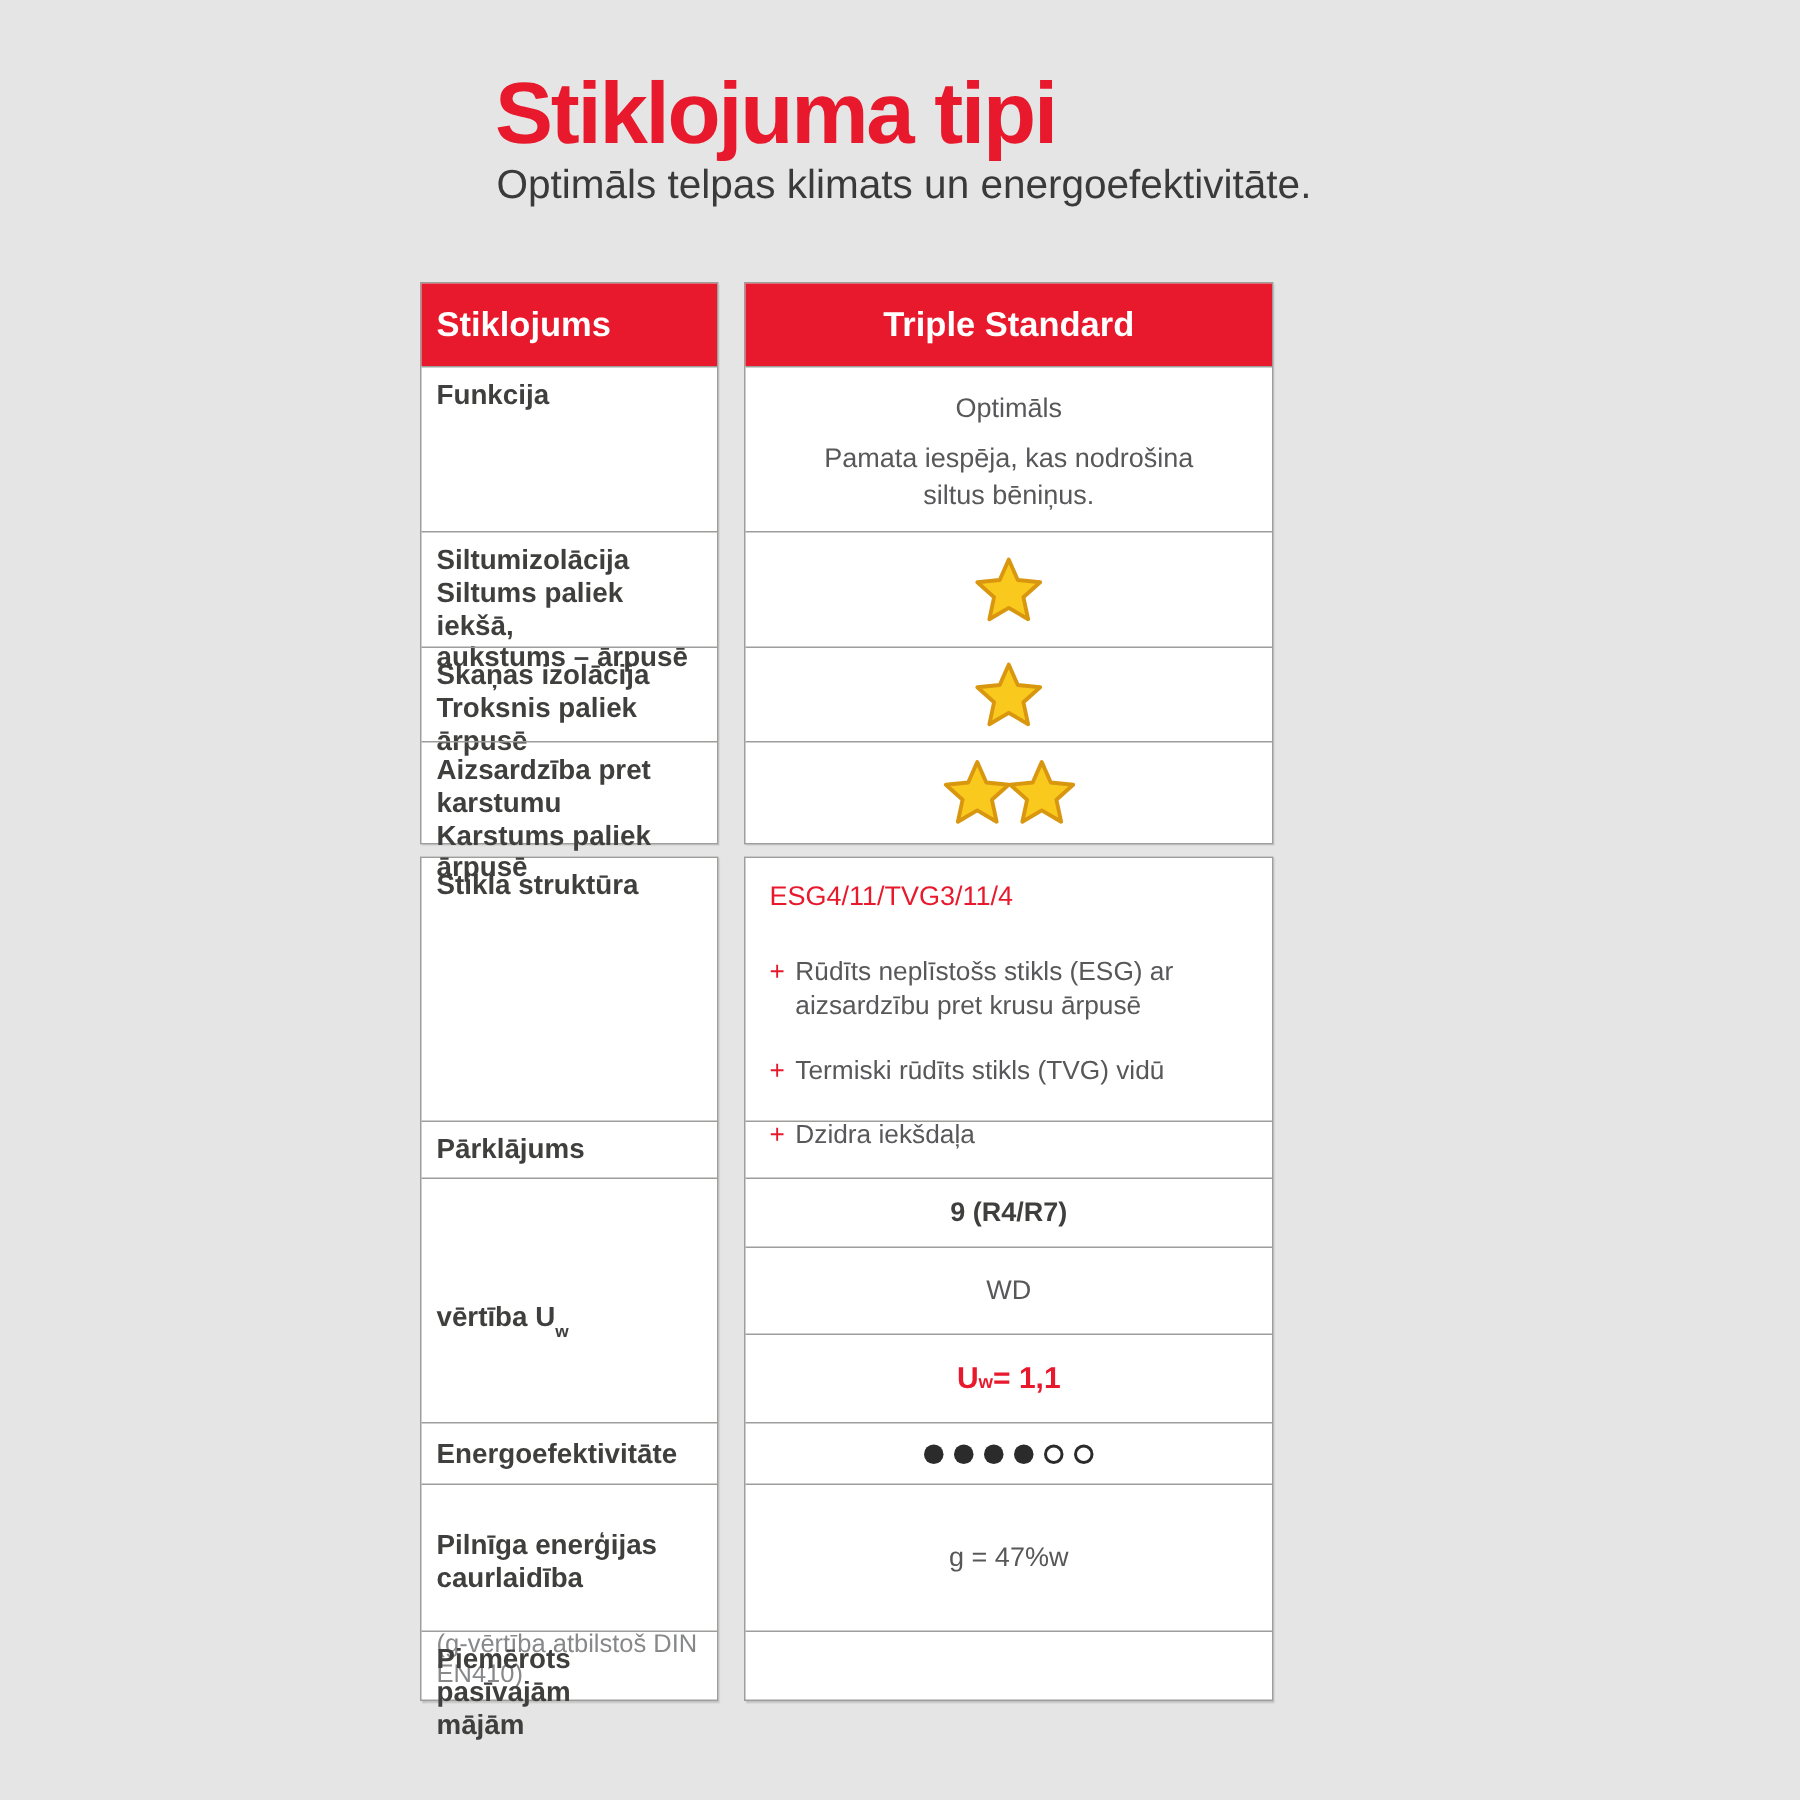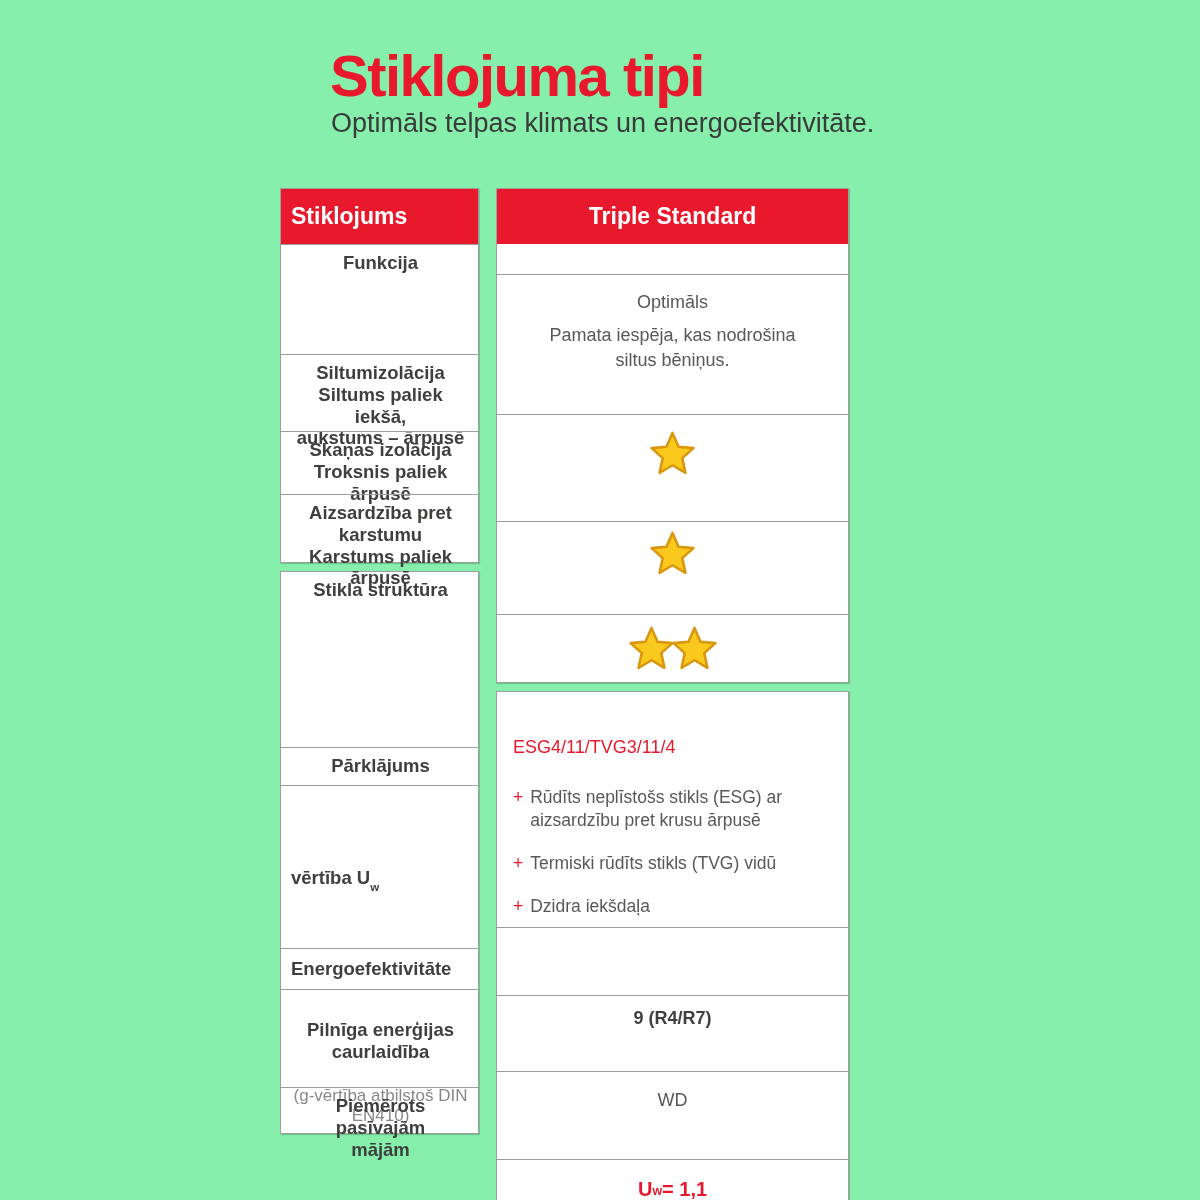--- a/index.html
+++ b/index.html
@@ -5,21 +5,21 @@
   html, body {
     margin: 0;
     padding: 0;
     background: #ffffff;
     font-family: "Liberation Sans", sans-serif;
   }
   .page {
     position: relative;
     width: 1200px;
     height: 1200px;
-    background: #86efac;
+    background: #e5e5e5;
     overflow: hidden;
   }
   .title {
     position: absolute;
     left: 330px;
     top: 42px;
     margin: 0;
     font-size: 58px;
     font-weight: 700;
     letter-spacing: -1.5px;
@@ -73,21 +73,20 @@
   .hdr-right { justify-content: center; }
 
   
   .lbl {
     padding: 7px 8px 0 10px;
     font-weight: 700;
     font-size: 18.5px;
     line-height: 1.18;
     color: #3f3f3e;
     white-space: pre-line;
-    text-align: center;
   }
   .lbl.v-center {
     display: flex;
     align-items: center;
     padding-top: 0;
   }
   .note {
     font-weight: 400;
     font-size: 17px;
     color: #87888a;
@@ -103,21 +102,20 @@
 
   
   .val {
     display: flex;
     align-items: center;
     justify-content: center;
     text-align: center;
     font-size: 18px;
     color: #58585a;
     line-height: 1.35;
-    margin-top: 30px;
   }
   .funkcija-val {
     flex-direction: column;
     justify-content: flex-start;
     padding-top: 15px;
     gap: 9px;
   }
   .funkcija-val .desc { max-width: 272px; }
   .bold-dark { font-weight: 700; color: #3f3f3e; }
   .uw-red {

